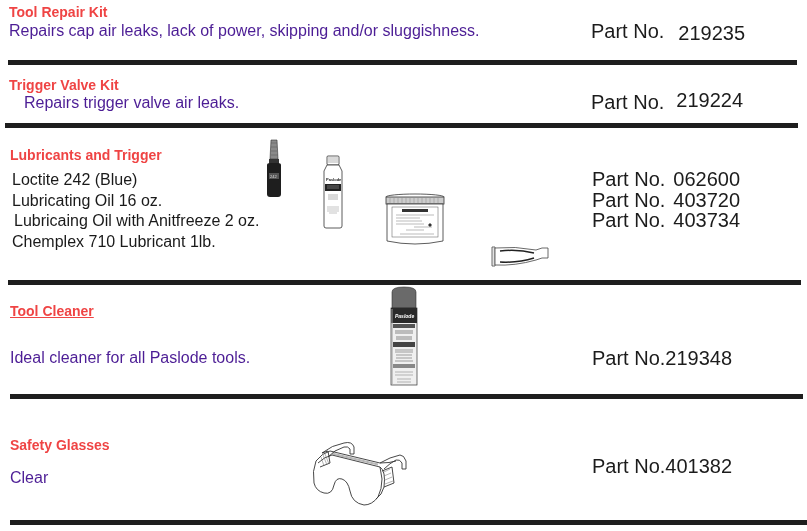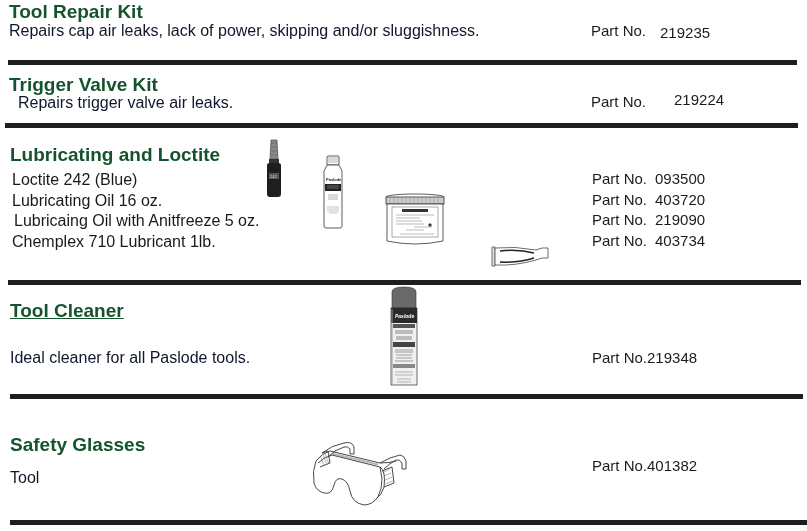--- a/index.html
+++ b/index.html
@@ -1,23 +1,23 @@
 <!DOCTYPE html>
 <html><head>
   <meta charset="utf-8">
   <style>
     html, body { margin: 0; padding: 0; background: #ffffff; }
     body {
       width: 807px; height: 531px; position: relative; overflow: hidden;
       font-family: "Liberation Sans", sans-serif; color: #1a1a1a;
     }
     .abs { position: absolute; white-space: nowrap; }
-    .title { font-weight: bold; font-size: 19px; line-height: 20px; color: #14532d; }
-    .desc { font-size: 16px; line-height: 18px; color: #0f172a; }
-    .part { font-size: 15px; line-height: 18px; color: #1c1c1c; }
+    .title { font-weight: bold; font-size: 14px; line-height: 20px; color: #ef4444; }
+    .desc { font-size: 16px; line-height: 18px; color: #4c1d95; }
+    .part { font-size: 20px; line-height: 18px; color: #1c1c1c; }
     .part .lbl { display: inline-block; }
     .part .num { display: inline-block; }
     .rule { position: absolute; background: #1e1e1e; height: 5px; }
     .img { position: absolute; }
     .list-item { font-size: 16px; line-height: 20.5px; }
     .part-list .part { line-height: 20.5px; }
     .part-list .num { margin-left: 8px; }
   </style>
 </head>
 <body>
@@ -26,39 +26,38 @@
   <div class="abs title" style="left:9px; top:2px;">Tool Repair Kit</div>
   <div class="abs desc" style="left:9px; top:22px;">Repairs cap air leaks, lack of power, skipping and/or sluggishness.</div>
   <div class="abs part" style="left:591px; top:22px;">
     <span class="lbl">Part No.</span><span class="num" style="margin-left:14px; position:relative; top:2px;">219235</span>
   </div>
 </div>
 <div class="rule" style="left:8px; top:60px; width:789px;"></div>
 
 <div>
   <div class="abs title" style="left:9px; top:75px;">Trigger Valve Kit</div>
-  <div class="abs desc" style="left:18px; top:94px;">Repairs trigger valve air leaks.</div>
+  <div class="abs desc" style="left:24px; top:94px;">Repairs trigger valve air leaks.</div>
   <div class="abs part" style="left:591px; top:91px;">
-    <span class="lbl" style="position:relative; top:2px;">Part No.</span><span class="num" style="margin-left:28px;">219224</span>
+    <span class="lbl" style="position:relative; top:2px;">Part No.</span><span class="num" style="margin-left:12px;">219224</span>
   </div>
 </div>
 <div class="rule" style="left:5px; top:123px; width:793px;"></div>
 
 <div>
-  <div class="abs title" style="left:10px; top:145px;">Lubricating and Loctite</div>
+  <div class="abs title" style="left:10px; top:145px;">Lubricants and Trigger</div>
   <div class="abs" style="left:12px; top:170px;">
     <div class="list-item">Loctite 242 (Blue)</div>
     <div class="list-item">Lubricating Oil 16 oz.</div>
-    <div class="list-item" style="margin-left:2px;">Lubricaing Oil with Anitfreeze 5 oz.</div>
+    <div class="list-item" style="margin-left:2px;">Lubricaing Oil with Anitfreeze 2 oz.</div>
     <div class="list-item">Chemplex 710 Lubricant  1lb.</div>
   </div>
   <div class="abs part-list" style="left:592px; top:169px;">
-    <div class="part"><span class="lbl">Part No.</span><span class="num">093500</span></div>
+    <div class="part"><span class="lbl">Part No.</span><span class="num">062600</span></div>
     <div class="part"><span class="lbl">Part No.</span><span class="num">403720</span></div>
-    <div class="part"><span class="lbl">Part No.</span><span class="num">219090</span></div>
     <div class="part"><span class="lbl">Part No.</span><span class="num">403734</span></div>
   </div>
 
   <svg class="img" style="left:264px; top:139px;" width="20" height="60" viewBox="0 0 20 60">
     <path d="M7 1 L13 1 L14 20 L6 20 Z" fill="#8a8a8a" stroke="#333" stroke-width="0.6"></path>
     <path d="M7 4 L13 4 M7 8 L13 8 M7 12 L13 12 M7 16 L14 16" stroke="#555" stroke-width="0.5"></path>
     <rect x="5" y="20" width="10" height="5" fill="#333"></rect>
     <path d="M3 26 Q3 24 6 24 L14 24 Q17 24 17 26 L17 55 Q17 58 14 58 L6 58 Q3 58 3 55 Z" fill="#1e1e1e"></path>
     <rect x="5" y="34" width="10" height="6" fill="#555"></rect>
     <text x="6" y="39" font-size="4" fill="#ddd" font-family="Liberation Sans, sans-serif">242</text>
@@ -115,21 +114,21 @@
     <path d="M6 64 L24 64 M6 66 L24 66 M7 69 L23 69 M7 72 L23 72 M6 75 L24 75" stroke="#666" stroke-width="0.6"></path>
     <rect x="4" y="78" width="22" height="4" fill="#888"></rect>
     <path d="M6 86 L24 86 M6 89 L24 89 M8 93 L22 93 M8 96 L22 96" stroke="#777" stroke-width="0.5"></path>
     <path d="M3 23 L3 98" stroke="#999" stroke-width="1"></path>
   </svg>
 </div>
 <div class="rule" style="left:10px; top:394px; width:793px;"></div>
 
 <div>
   <div class="abs title" style="left:10px; top:435px;">Safety Glasses</div>
-  <div class="abs desc" style="left:10px; top:469px;">Tool</div>
+  <div class="abs desc" style="left:10px; top:469px;">Clear</div>
   <div class="abs part" style="left:592px; top:457px;">
     <span class="lbl">Part No.</span><span class="num">401382</span>
   </div>
 
   <svg class="img" style="left:310px; top:441px;" width="98" height="66" viewBox="0 0 98 66">
     <g fill="none" stroke="#333" stroke-width="0.9">
 
       <path d="M12 12 Q22 4 34 2 Q42 0 44 6 L44 13 L40 13 L40 8 Q38 5 34 6 Q24 9 18 16"></path>
 
       <path d="M6 20 Q12 12 20 10 L70 22 Q80 22 86 20"></path>

